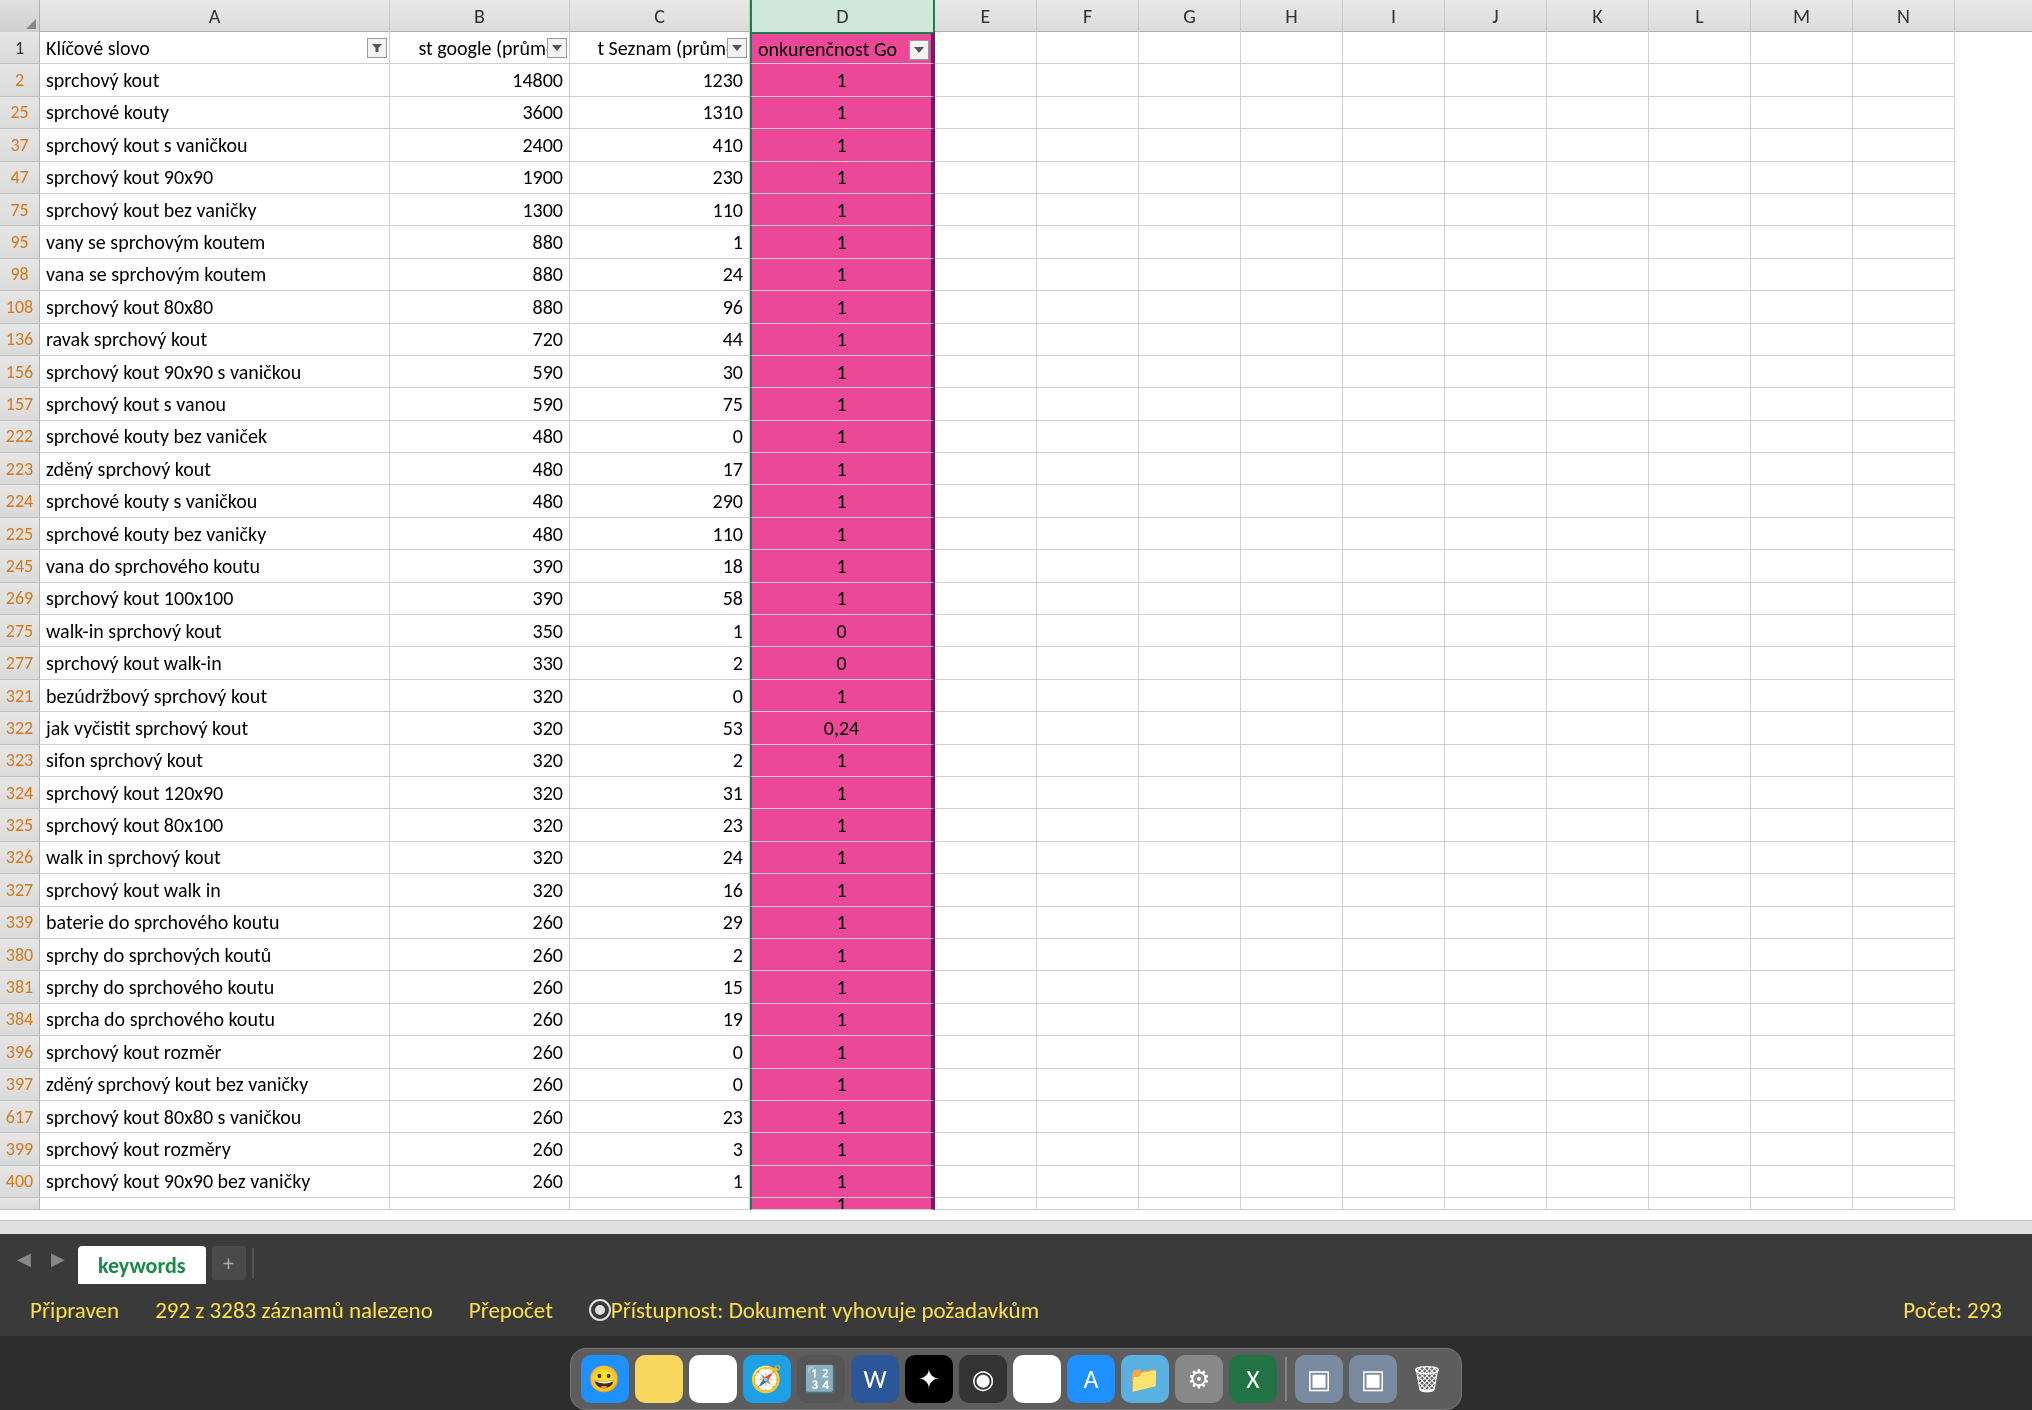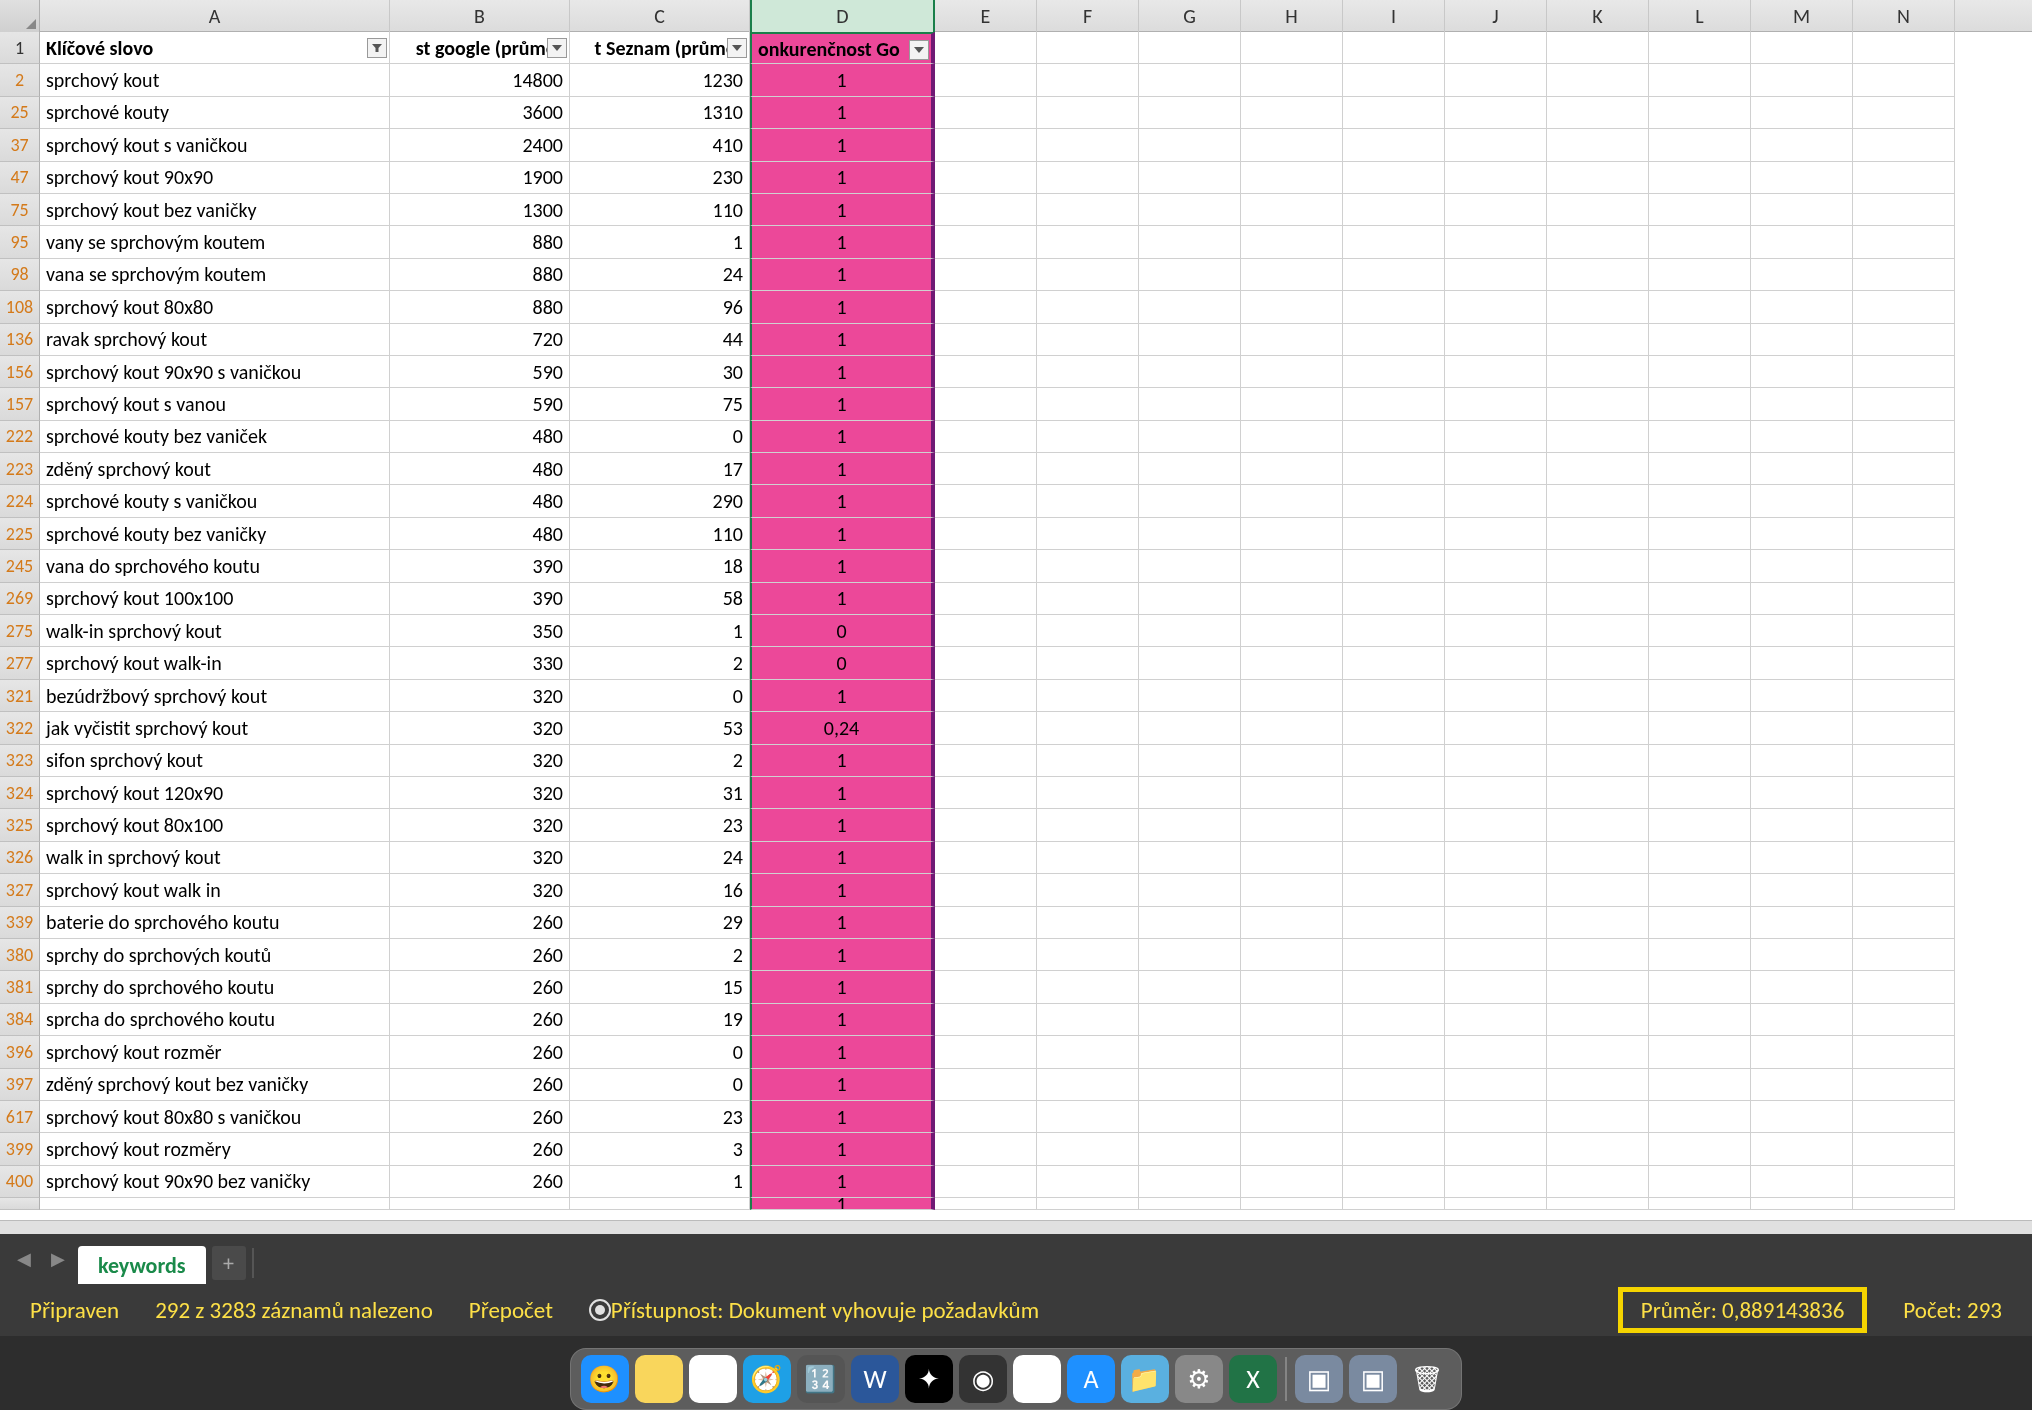--- a/index.html
+++ b/index.html
@@ -14,21 +14,21 @@
 .col-h { height:32px; border-right:1px solid #c8c8c8; display:flex; align-items:center; justify-content:center; font-size:20px; color:#333; }
 .col-h.sel { background:#cfe8d8; border-left:2px solid #1a7f4a; border-right:2px solid #1a7f4a; }
 
 
 .grid-body { height: 1188px; overflow:hidden; position:relative; background:#fff; }
 .row { display:flex; height:32.4px; }
 .row-h { width:40px; display:flex; align-items:center; justify-content:center; font-size:18px; background:linear-gradient(#e6e6e6,#dadada); border-right:1px solid #b0b0b0; border-bottom:1px solid #c0c0c0; color:#333; }
 .row-h.orange { color:#d47a1a; }
 .cell { border-right:1px solid #d0d0d0; border-bottom:1px solid #d0d0d0; display:flex; align-items:center; padding:0 6px; font-size:20px; color:#000; overflow:hidden; white-space:nowrap; }
 .cell.num { justify-content:flex-end; }
-.cell.header-cell { font-weight:700; position:relative; }
+.cell.header-cell { font-weight:400; position:relative; }
 .cell.center { justify-content:center; }
 .cell.sel-col { background:#ec4899; border-left:2px solid #1a7f4a; border-right:4px solid #701a75; }
 .row.first .cell.sel-col { border-top:2px solid #1a7f4a; }
 
 .filter-btn { position:absolute; right:2px; top:6px; width:20px; height:20px; background:#f3f3f3; border:1px solid #999; display:flex; align-items:center; justify-content:center; }
 .filter-btn.active::before { content:""; width:10px; height:8px; background:#555; clip-path:polygon(0 0,100% 0,65% 50%,65% 100%,35% 100%,35% 50%); }
 .filter-btn.plain::before { content:""; width:0; height:0; border-left:5px solid transparent; border-right:5px solid transparent; border-top:6px solid #555; }
 
 
 .tab-bar { height:50px; background:#3a3a3a; display:flex; align-items:center; padding:0 10px; gap:6px; }
@@ -740,23 +740,20 @@
 
 <div class="status-bar">
   <span>Připraven</span>
   <span>292 z 3283 záznamů nalezeno</span>
   <span>Přepočet</span>
   <span class="a11y">
     <span class="a11y-icon"></span>
     <span>Přístupnost: Dokument vyhovuje požadavkům</span>
   </span>
   <span class="spacer"></span>
-  <span class="highlight-box">
-    <span>Průměr: 0,889143836</span>
-  </span>
   <span>Počet: 293</span>
 </div>
 
 <div class="dock-area">
   <div class="dock" id="dock">
       <div class="dock-icon" style="background: rgb(30, 144, 255); color: rgb(255, 255, 255);">😀</div>
       <div class="dock-icon" style="background: rgb(249, 214, 92); color: rgb(255, 255, 255);"></div>
       <div class="dock-icon" style="background: rgb(255, 255, 255); color: rgb(255, 255, 255);">◎</div>
       <div class="dock-icon" style="background: rgb(30, 160, 230); color: rgb(255, 255, 255);">🧭</div>
       <div class="dock-icon" style="background: rgb(85, 85, 85); color: rgb(255, 255, 255);">🔢</div>

